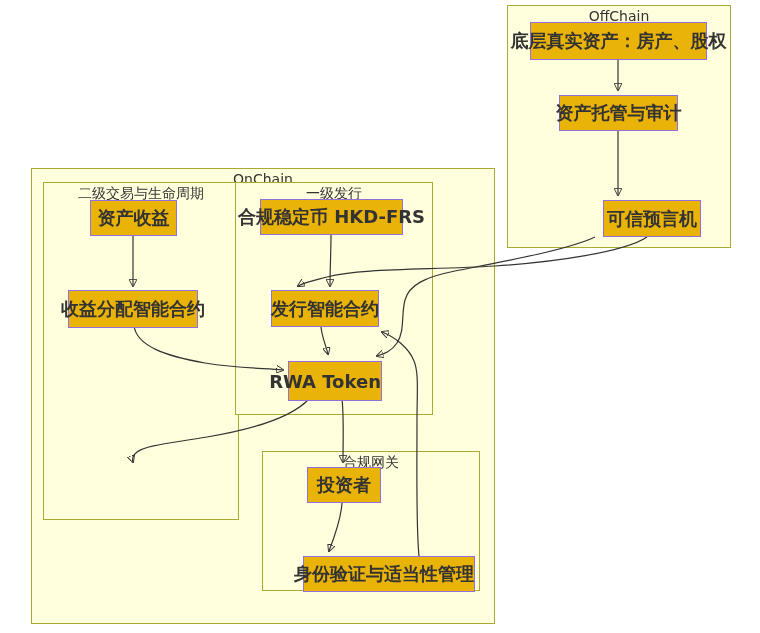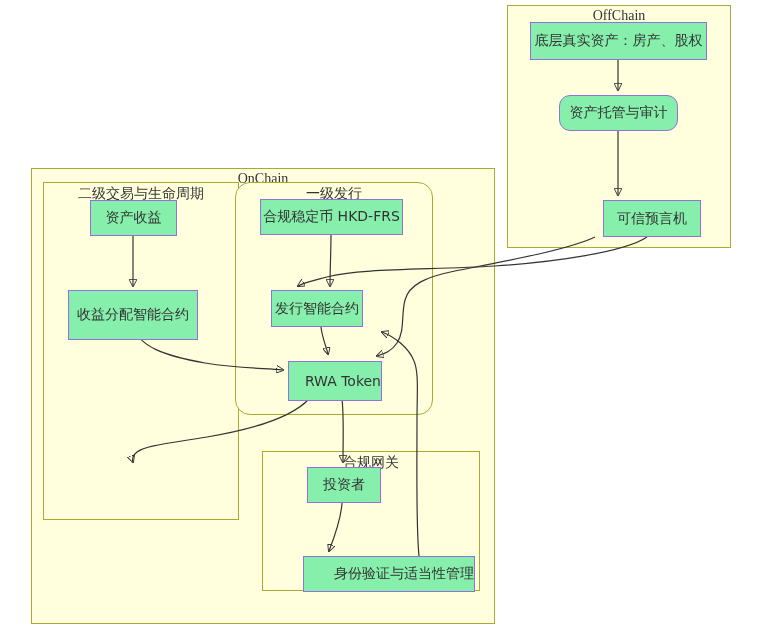--- a/index.html
+++ b/index.html
@@ -9,42 +9,42 @@
     background:#ffffff;
     font-family:"DejaVu Sans","Liberation Sans",sans-serif;
     color:#333333;
     overflow:hidden;
   }
   .container{
     position:absolute;
     background:#ffffde;
     border:1px solid #aaaa33;
     box-sizing:border-box;
-    font-family:Liberation Serif, serif;
   }
   .container-title{
     position:absolute;
     top:2px;left:0;right:0;
     text-align:center;
     font-size:14px;
     color:#333333;
     white-space:nowrap;
   }
   .node{
     position:absolute;
-    background:#86efac;
+    background:#eab308;
     border:1px solid #9370DB;
     box-sizing:border-box;
     display:flex;
     align-items:center;
     justify-content:center;
-    font-size:14px;
+    font-size:18px;
     color:#333333;
     white-space:nowrap;
     z-index:3;
+    font-weight:bold;
   }
   .edges{
     position:absolute;
     left:0;top:0;
     z-index:2;
     pointer-events:none;
   }
   .edges path{
     fill:none;
     stroke:#333333;
@@ -57,21 +57,21 @@
 <div class="canvas">
 
   <div class="container" style="left:31px;top:168px;width:464px;height:456px;">
     <div class="container-title">OnChain</div>
   </div>
 
   <div class="container" style="left:43px;top:182px;width:196px;height:338px;">
     <div class="container-title">二级交易与生命周期</div>
   </div>
 
-  <div class="container" style="left:235px;top:182px;width:198px;height:233px;border-radius:15px;">
+  <div class="container" style="left:235px;top:182px;width:198px;height:233px;">
     <div class="container-title">一级发行</div>
   </div>
 
   <div class="container" style="left:262px;top:451px;width:218px;height:140px;">
     <div class="container-title">合规网关</div>
   </div>
 
   <div class="container" style="left:507px;top:5px;width:224px;height:243px;">
     <div class="container-title">OffChain</div>
   </div>
@@ -93,42 +93,42 @@
     <path marker-end="url(#arrow)" d="M 309 399 C 293 416, 255 429, 207 437 C 172 443, 146 445, 137 452 C 132 456, 132 459, 133 462"></path>
     <path marker-end="url(#arrow)" d="M 342 399 C 344 416, 343 441, 343 462"></path>
     <path marker-end="url(#arrow)" d="M 342 503 C 341 520, 334 538, 329 551"></path>
     <path marker-end="url(#arrow)" d="M 419 556 C 416 526, 417 470, 417 420 C 417 393, 419 373, 414 361 C 409 348, 395 337, 382 332"></path>
   </svg>
 
   <div class="node" style="left:530px;top:22px;width:177px;height:38px;">
     <span>底层真实资产：房产、股权</span>
   </div>
 
-  <div class="node" style="left:559px;top:95px;width:119px;height:36px;border-radius:11px;">
+  <div class="node" style="left:559px;top:95px;width:119px;height:36px;">
     <span>资产托管与审计</span>
   </div>
 
   <div class="node" style="left:569px;top:200px;width:98px;height:37px;margin-left:34px;">
     <span>可信预言机</span>
   </div>
 
   <div class="node" style="left:90px;top:200px;width:87px;height:36px;">
     <span>资产收益</span>
   </div>
 
-  <div class="node" style="left:68px;top:290px;width:130px;height:50px;">
+  <div class="node" style="left:68px;top:290px;width:130px;height:38px;">
     <span>收益分配智能合约</span>
   </div>
 
 
   <div class="node" style="left:260px;top:199px;width:143px;height:36px;">
     <span>合规稳定币 HKD-FRS</span>
   </div>
 
-  <div class="node" style="left:271px;top:290px;width:92px;height:37px;">
+  <div class="node" style="left:271px;top:290px;width:108px;height:37px;">
     <span>发行智能合约</span>
   </div>
 
   <div class="node" style="left:288px;top:361px;width:94px;height:40px;justify-content:flex-end;">
     <span>RWA Token</span>
   </div>
 
   <div class="node" style="left:307px;top:467px;width:74px;height:36px;">
     <span>投资者</span>
   </div>

